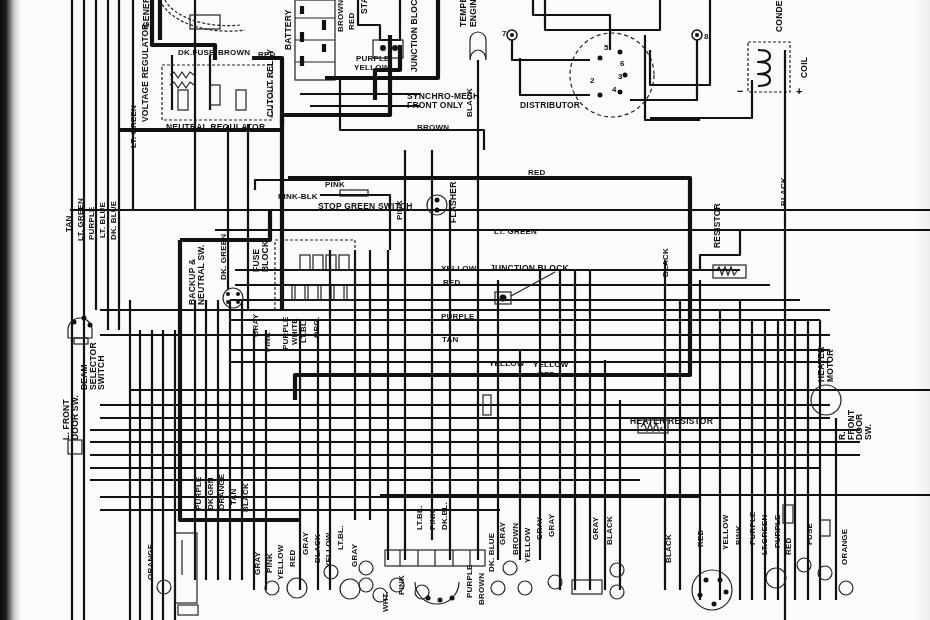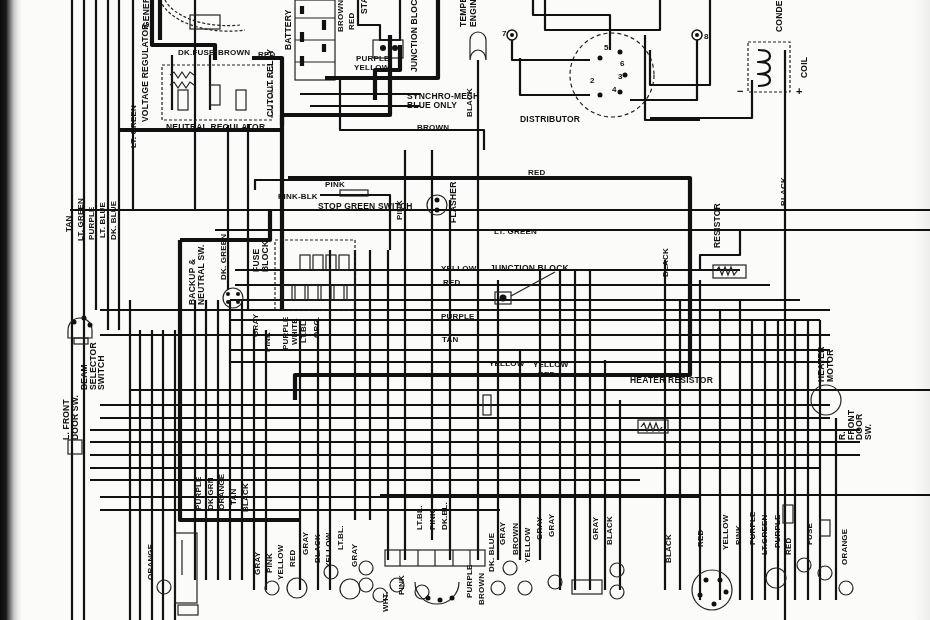--- a/index.html
+++ b/index.html
@@ -336,26 +336,26 @@
 <div class="lbl v comp" style="left:284px;top:50px;">BATTERY</div>
 <div class="lbl v" style="left:130px;top:148px;">LT. GREEN</div>
 
 <div class="lbl v" style="left:337px;top:32px;">BROWN</div>
 <div class="lbl v" style="left:348px;top:30px;">RED</div>
 <div class="lbl v comp" style="left:360px;top:14px;">STARTER</div>
 <div class="lbl" style="left:356px;top:55px;">PURPLE</div>
 <div class="lbl" style="left:354px;top:64px;">YELLOW</div>
 <div class="lbl v comp" style="left:410px;top:72px;">JUNCTION BLOCK</div>
 <div class="lbl comp" style="left:407px;top:92px;">SYNCHRO-MESH</div>
-<div class="lbl comp" style="left:407px;top:101px;">BLUE ONLY</div>
+<div class="lbl comp" style="left:407px;top:101px;">FRONT ONLY</div>
 <div class="lbl" style="left:417px;top:124px;">BROWN</div>
 <div class="lbl v" style="left:466px;top:117px;">BLACK</div>
 <div class="lbl v comp" style="left:459px;top:27px;">TEMPERATURE</div>
 <div class="lbl v comp" style="left:469px;top:27px;">ENGINE</div>
-<div class="lbl comp" style="left:520px;top:115px;">DISTRIBUTOR</div>
+<div class="lbl comp" style="left:520px;top:101px;">DISTRIBUTOR</div>
 
 <div class="lbl" style="left:502px;top:30px;">7</div>
 <div class="lbl" style="left:604px;top:44px;">5</div>
 <div class="lbl" style="left:620px;top:60px;">6</div>
 <div class="lbl" style="left:618px;top:73px;">3</div>
 <div class="lbl" style="left:590px;top:77px;">2</div>
 <div class="lbl" style="left:612px;top:86px;">4</div>
 <div class="lbl" style="left:704px;top:33px;">8</div>
 
 <div class="lbl v comp" style="left:775px;top:32px;">CONDENSER</div>
@@ -385,21 +385,21 @@
 <div class="lbl" style="left:441px;top:265px;">YELLOW</div>
 <div class="lbl" style="left:443px;top:279px;">RED</div>
 <div class="lbl" style="left:441px;top:313px;">PURPLE</div>
 <div class="lbl" style="left:442px;top:336px;">TAN</div>
 <div class="lbl comp" style="left:490px;top:264px;">JUNCTION BLOCK</div>
 <div class="lbl" style="left:489px;top:360px;">YELLOW</div>
 <div class="lbl" style="left:533px;top:361px;">YELLOW</div>
 <div class="lbl" style="left:538px;top:371px;">RED</div>
 <div class="lbl v" style="left:662px;top:277px;">BLACK</div>
 <div class="lbl v comp" style="left:713px;top:248px;">RESISTOR</div>
-<div class="lbl comp" style="left:630px;top:376px;">HEATER RESISTOR</div>
+<div class="lbl comp" style="left:630px;top:417px;">HEATER RESISTOR</div>
 <div class="lbl v comp" style="left:817px;top:382px;width:36px;white-space:normal;">HEATER MOTOR</div>
 <div class="lbl v comp" style="left:838px;top:440px;width:40px;white-space:normal;">R. FRONT DOOR SW.</div>
 
 <div class="lbl v" style="left:252px;top:337px;">GRAY</div>
 <div class="lbl v" style="left:264px;top:352px;">PINK</div>
 <div class="lbl v" style="left:282px;top:350px;">PURPLE</div>
 <div class="lbl v" style="left:291px;top:345px;">WHITE</div>
 <div class="lbl v" style="left:300px;top:343px;">LT.BL.</div>
 <div class="lbl v" style="left:313px;top:338px;">ORG.</div>
 

